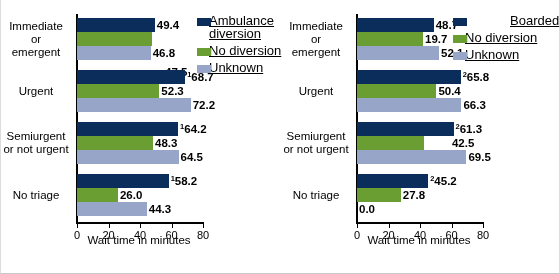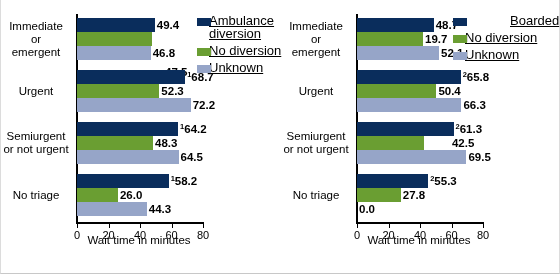--- a/index.html
+++ b/index.html
@@ -271,21 +271,21 @@
         <div class="group" style="top: 108px; height: 26px;">
           <div class="bar s0" style="width: 96.5475px; top: 0px;"></div>
           <div class="barlabel" style="left: 96.5475px; top: 0px;"><sup>2</sup><span>61.3</span></div>
           <div class="bar s1" style="width: 66.9375px; top: 14px;"></div>
           <div class="barlabel" style="left: 66.9375px; top: 14px; padding-left: 28px;"><span>42.5</span></div>
           <div class="bar s2" style="width: 109.463px; top: 28px;"></div>
           <div class="barlabel" style="left: 109.463px; top: 28px;"><span>69.5</span></div>
         </div>
         <div class="group" style="top: 160px; height: 42px;">
           <div class="bar s0" style="width: 71.19px; top: 0px;"></div>
-          <div class="barlabel" style="left: 71.19px; top: 0px;"><sup>2</sup><span>55.3</span></div>
+          <div class="barlabel" style="left: 71.19px; top: 0px;"><sup>2</sup><span>45.2</span></div>
           <div class="bar s1" style="width: 43.785px; top: 14px;"></div>
           <div class="barlabel" style="left: 43.785px; top: 14px; text-align: right;"><span>27.8</span></div>
           <div class="barlabel" style="left: 0px; top: 28px;"><span>0.0</span></div>
         </div>
       </div>
   <div class="xaxis-title">Wait time in minutes</div>
       <div class="catlabel" style="top: 19.5px;">
         <div>Immediate</div>
         <div>or</div>
         <div>emergent</div>

